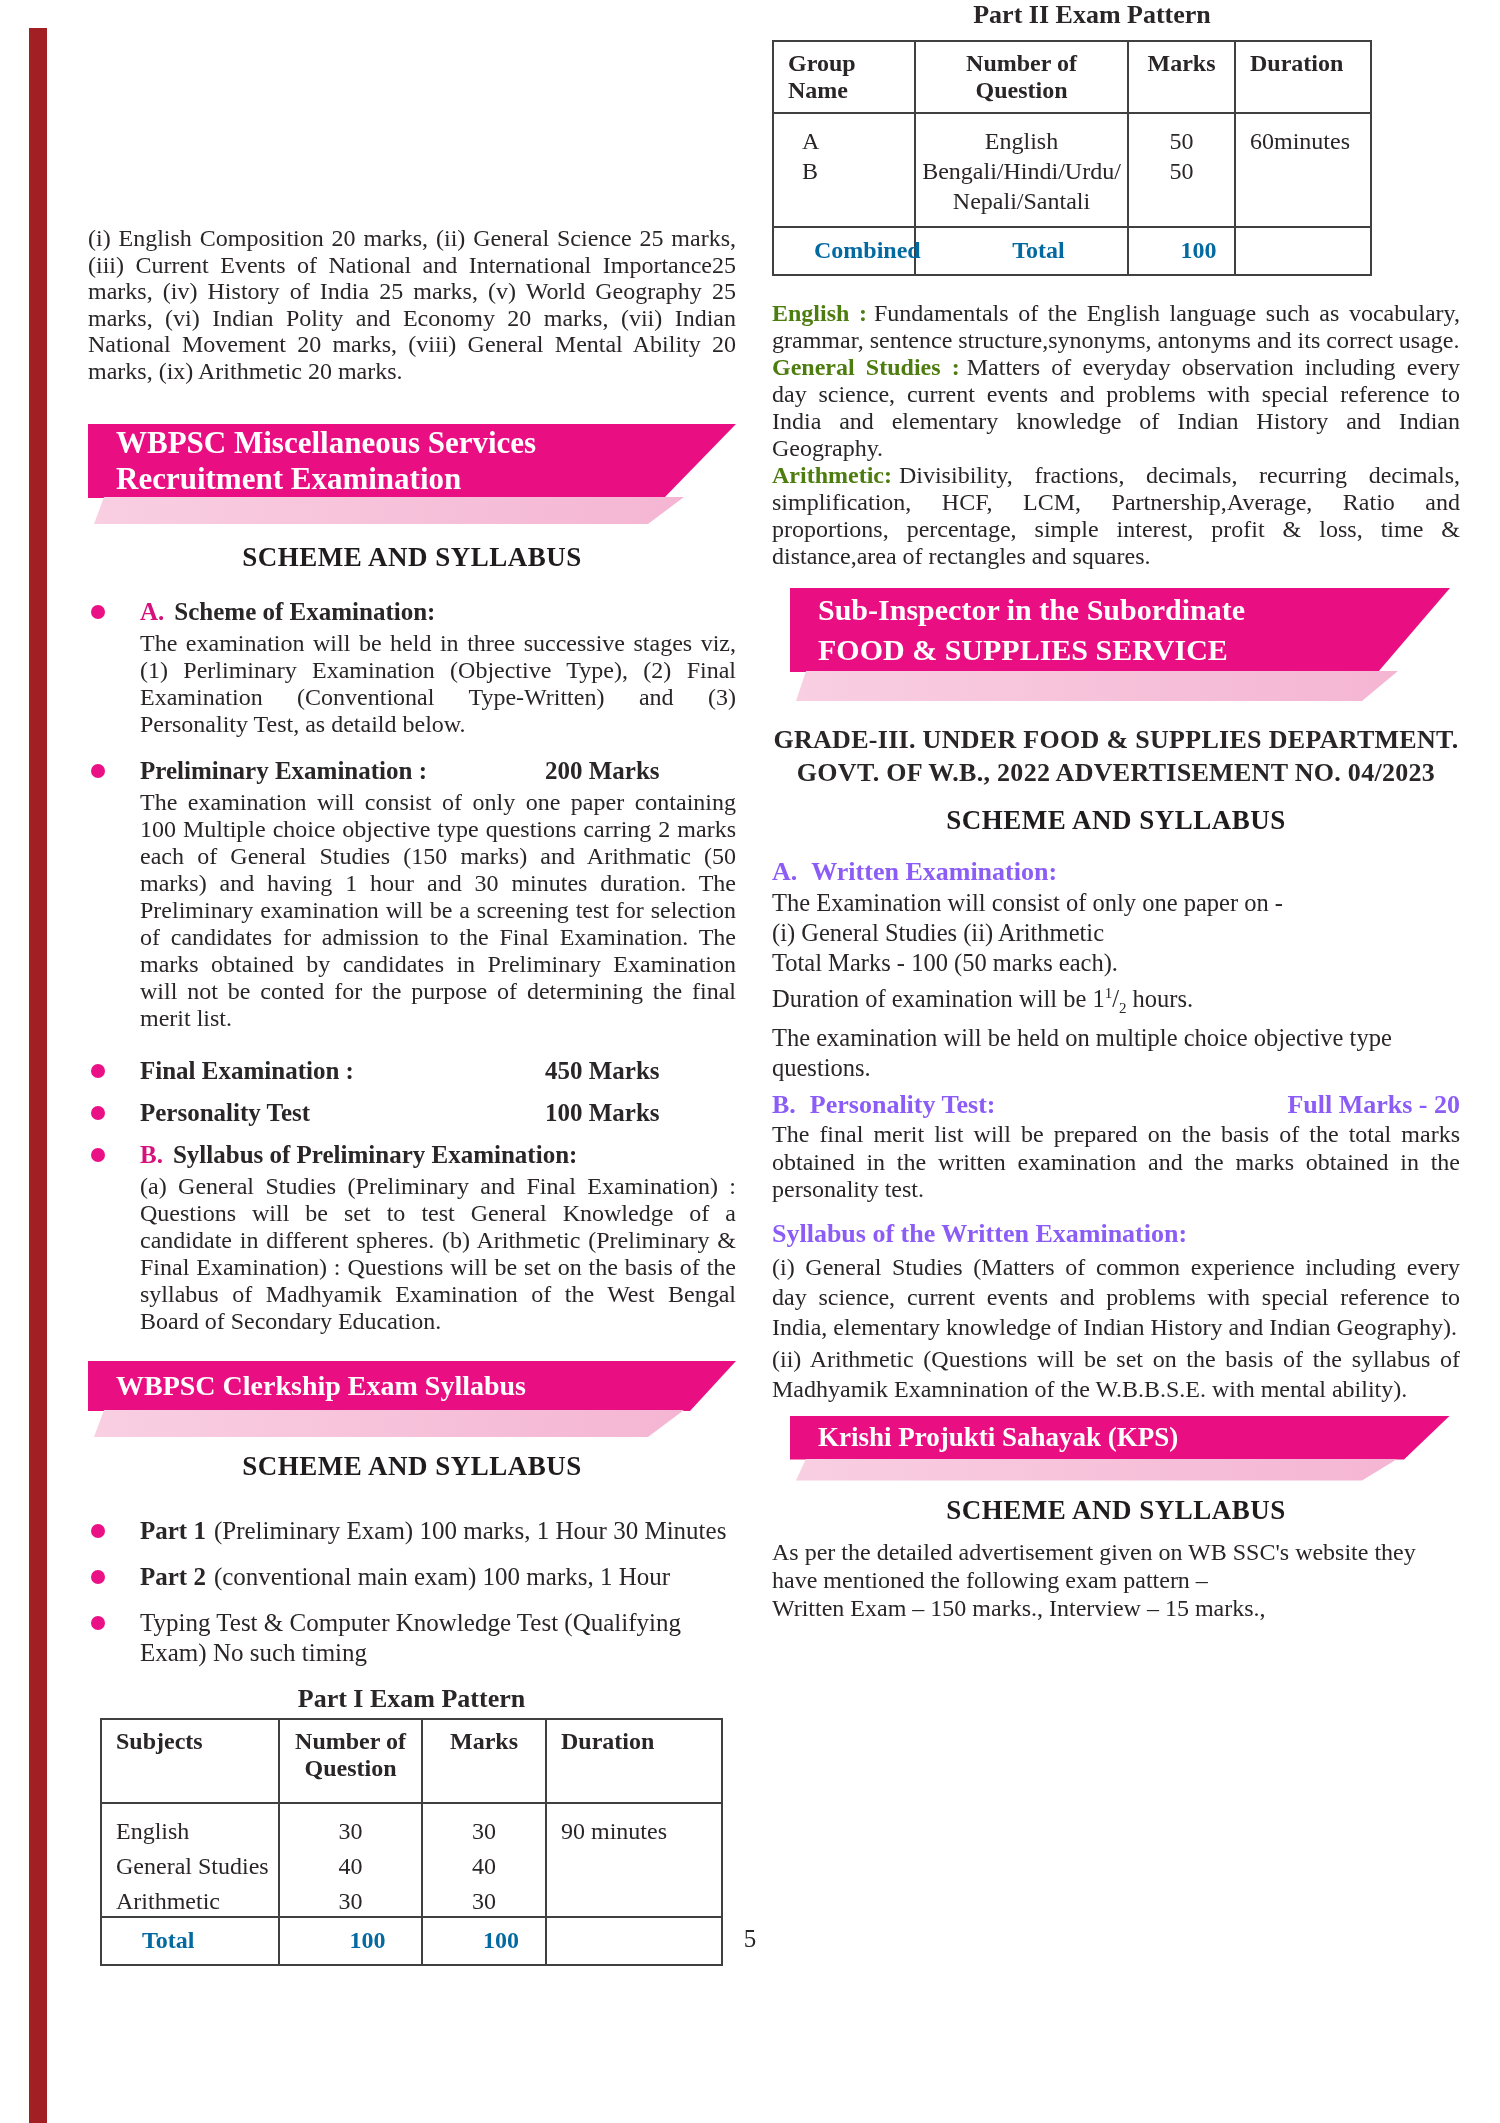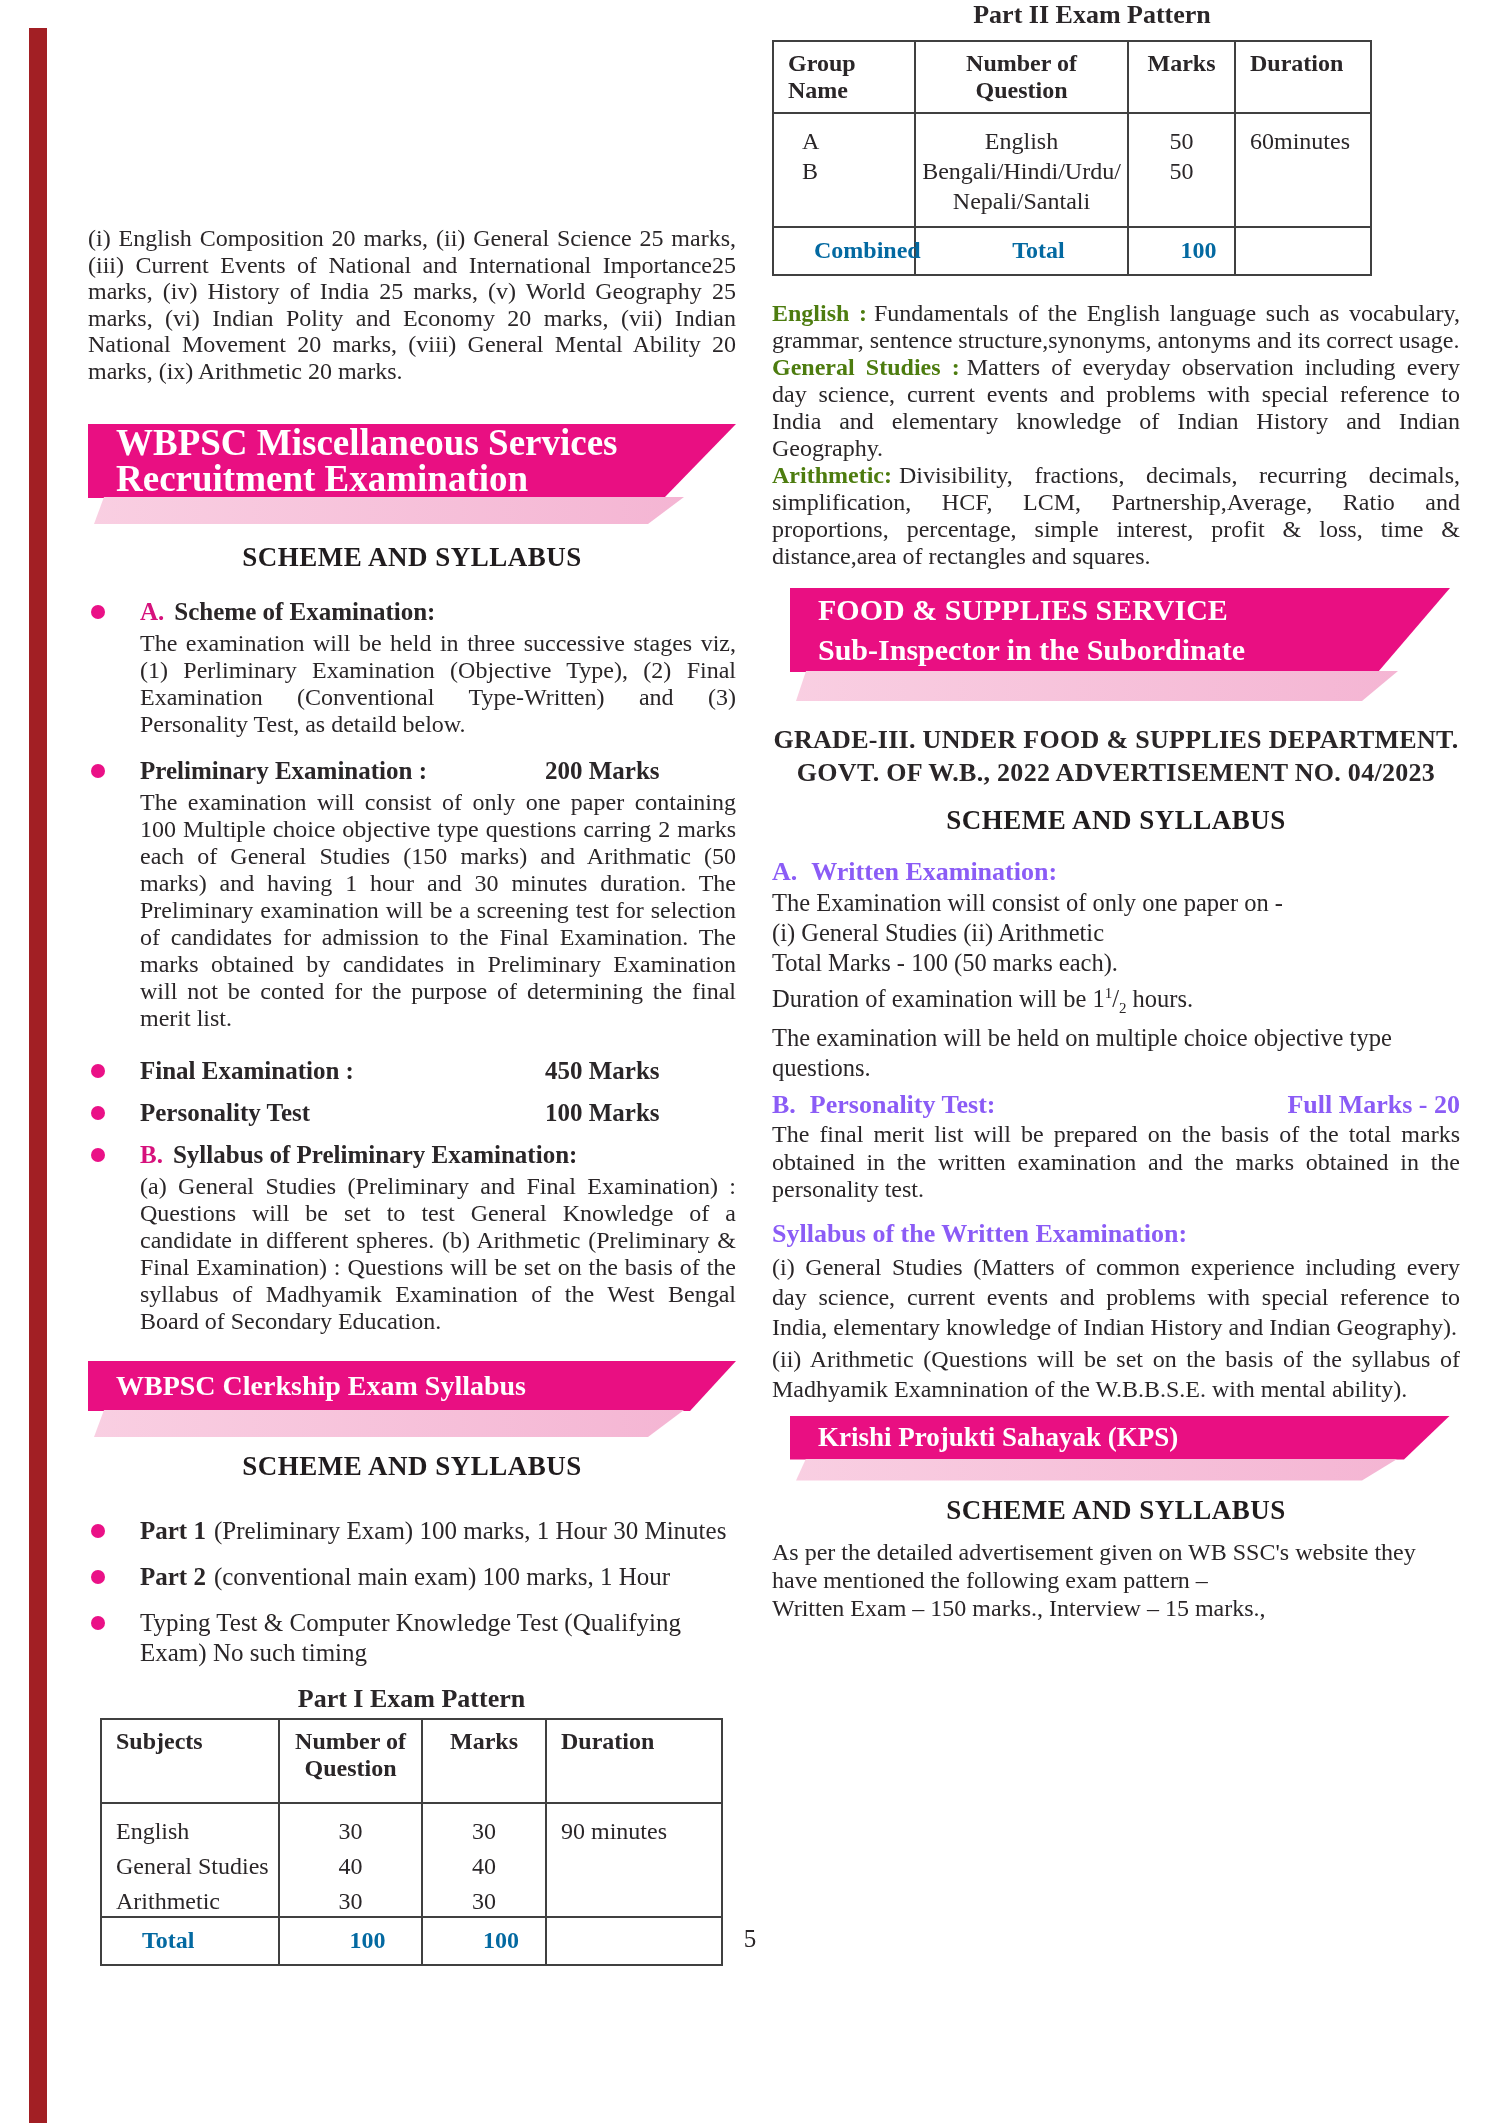--- a/index.html
+++ b/index.html
@@ -26,21 +26,21 @@
     padding-left:28px; display:flex; flex-direction:column; justify-content:center;
     clip-path:polygon(0 0, 100% 0, calc(100% - 72px) 100%, 0 100%);
   }
   .banner-band.shallow { clip-path:polygon(0 0, 100% 0, calc(100% - 46px) 100%, 0 100%); }
   .banner-shadow {
     height:27px; margin-top:-1px;
     background:linear-gradient(90deg,#f9cfe2,#f4b3d2);
     clip-path:polygon(16px 0, calc(100% - 52px) 0, calc(100% - 88px) 100%, 6px 100%);
   }
   .b-misc { margin-top:40px; }
-  .b-misc .banner-band { height:74px; font-size:37px; line-height:36px; }
+  .b-misc .banner-band { height:74px; font-size:31px; line-height:36px; }
   .b-clerk { margin-top:26px; }
   .b-clerk .banner-band { height:50px; font-size:28px; }
   .b-food { margin-top:18px; margin-left:18px; width:660px; }
   .b-food .banner-band { height:84px; font-size:30px; line-height:40px; }
   .b-food .banner-shadow { height:30px; }
   .b-kps { margin-top:12px; margin-left:18px; width:660px; }
   .b-kps .banner-band { height:44px; font-size:27px; }
   .b-kps .banner-shadow { height:22px; }
 
   .scheme-heading { font-size:27px; font-weight:bold; text-align:center; letter-spacing:0.5px; color:#201c1e; }
@@ -273,22 +273,22 @@
     </p>
     <p class="lead-para justify">
       <span class="lead">General Studies :</span><span>Matters of everyday observation including every day science, current events and problems with special reference to India and elementary knowledge of Indian History and Indian Geography.</span>
     </p>
     <p class="lead-para justify">
       <span class="lead">Arithmetic:</span><span>Divisibility, fractions, decimals, recurring decimals, simplification, HCF, LCM, Partnership,Average, Ratio and proportions, percentage, simple interest, profit &amp; loss, time &amp; distance,area of rectangles and squares.</span>
     </p>
 
     <div class="banner b-food">
       <div class="banner-band">
+        <div>Sub-Inspector in the Subordinate</div>
         <div>FOOD &amp; SUPPLIES SERVICE</div>
-        <div>Sub-Inspector in the Subordinate</div>
       </div>
       <div class="banner-shadow"></div>
     </div>
 
     <div class="grade">
       <div>GRADE-III. UNDER FOOD &amp; SUPPLIES DEPARTMENT.</div>
       <div>GOVT. OF W.B., 2022 ADVERTISEMENT NO. 04/2023</div>
     </div>
 
     <h2 class="scheme-heading h3a">SCHEME AND SYLLABUS</h2>

